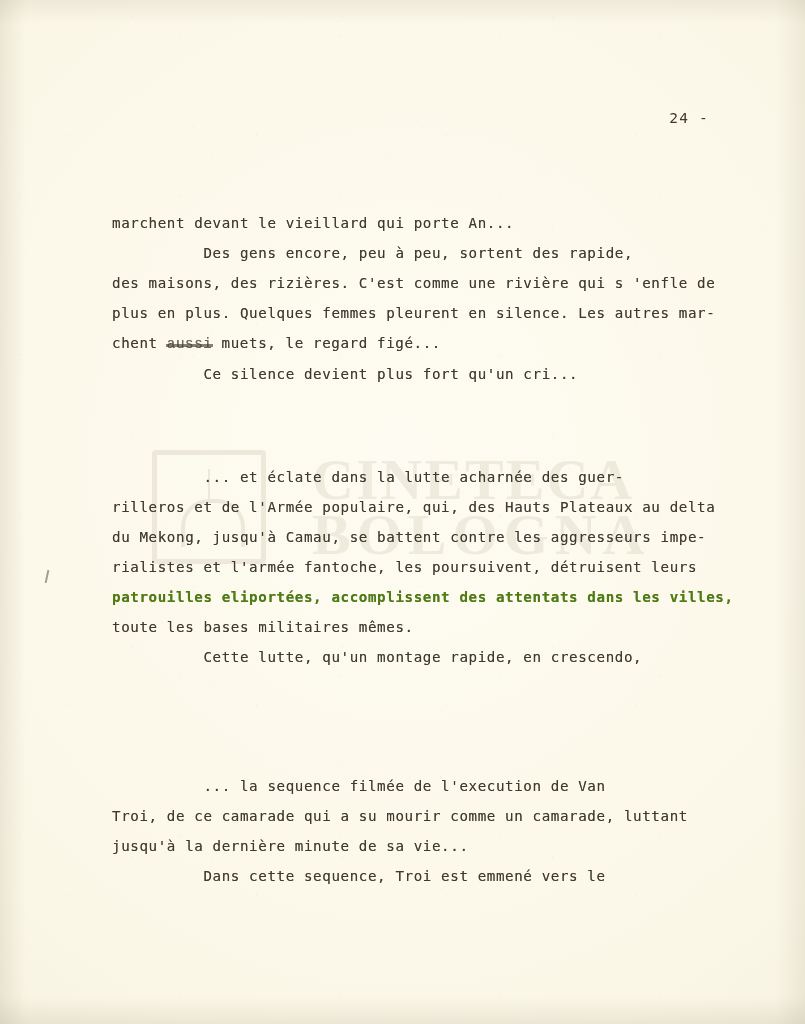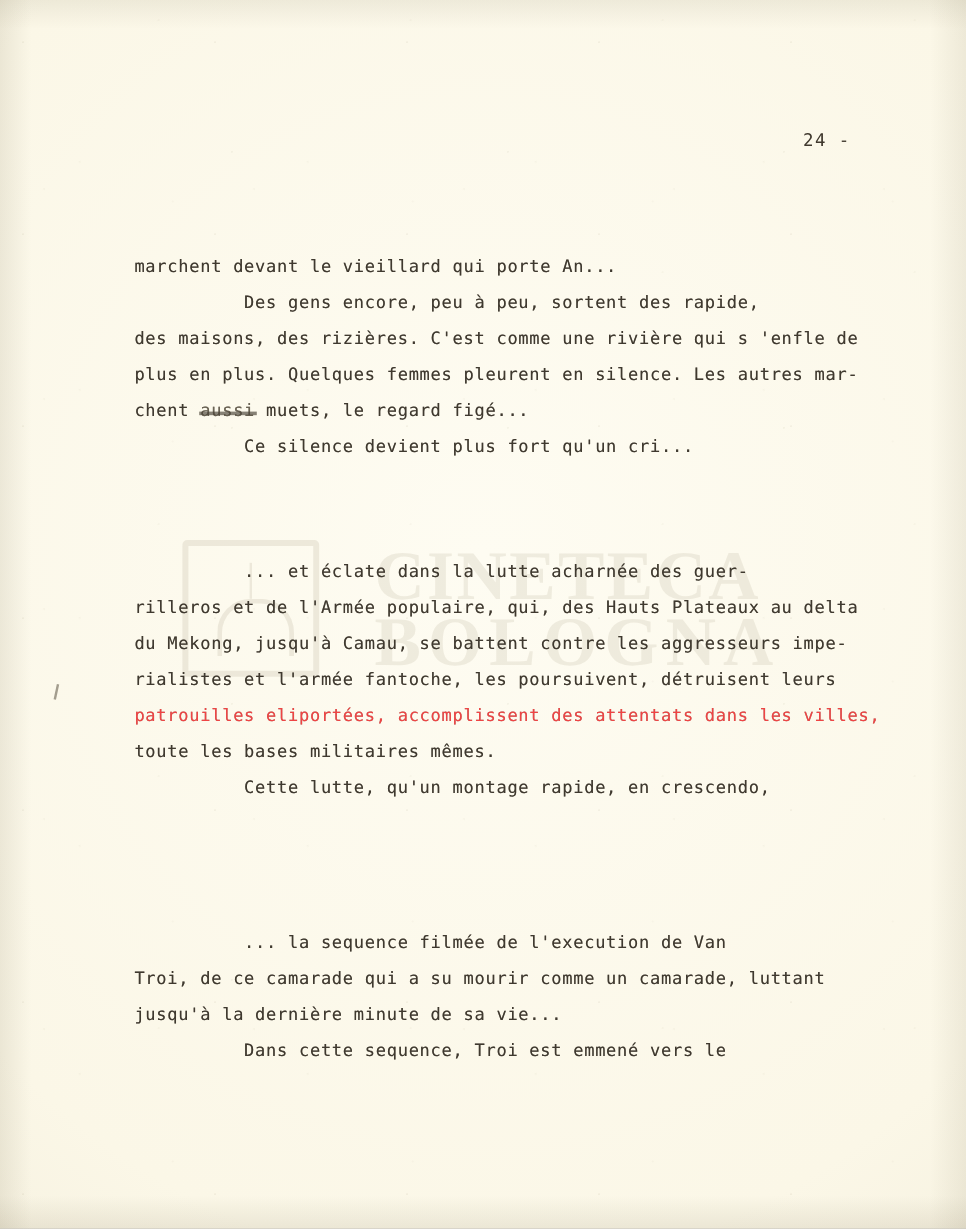--- a/index.html
+++ b/index.html
@@ -125,24 +125,25 @@
   .block {
     position: absolute;
     left: 112px;
     width: 648px;
   }
   .ln {
     white-space: pre;
     color: #3f392f;
     text-shadow: 0 0 0.4px rgba(60,54,44,0.5);
   }
-  .ln.faint { color: #ef4444; }
+  .ln.faint { color: #4d7c0f; font-weight: bold; }
   .strike {
     position: relative;
     color: #6a6354;
+    font-family: Liberation Mono, monospace;
   }
   .strike::after {
     content: "";
     position: absolute;
     left: -1px;
     right: -1px;
     top: 52%;
     height: 3px;
     background: rgba(70,64,52,0.65);
   }

